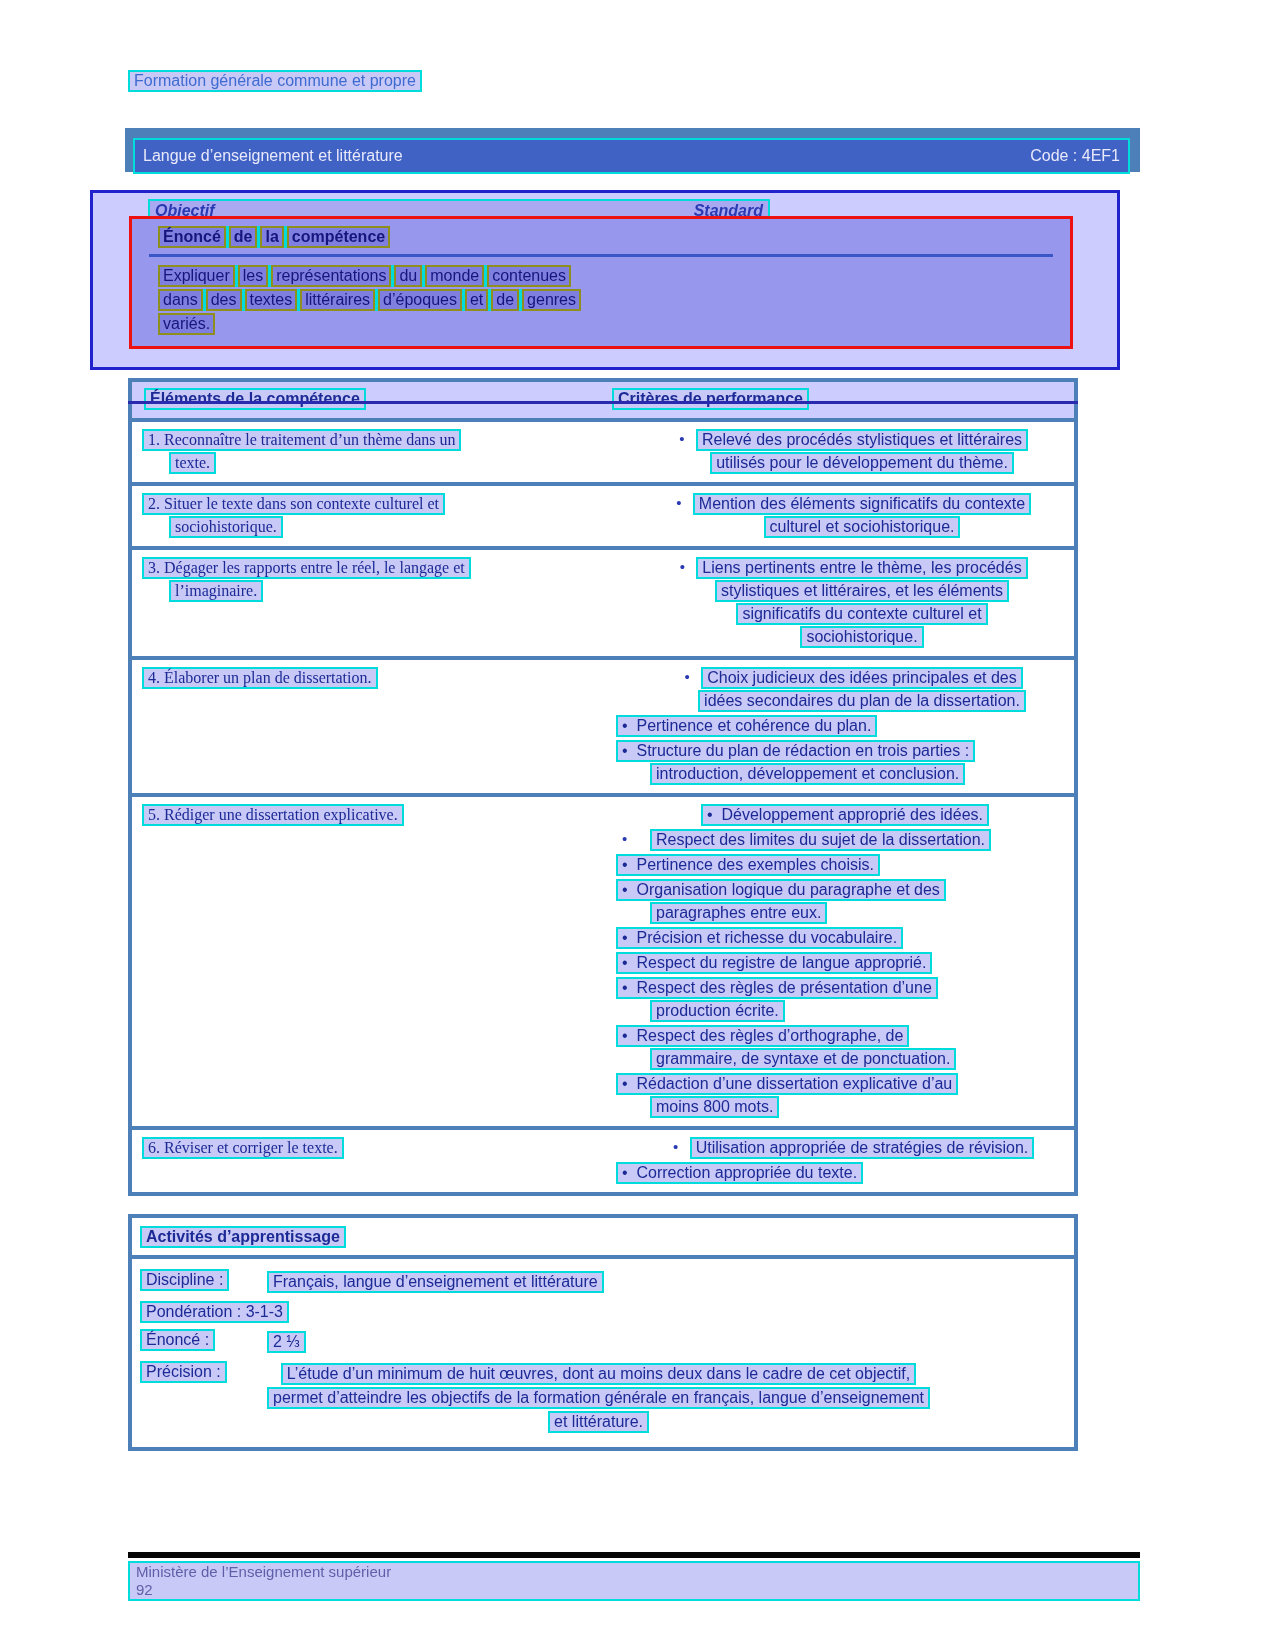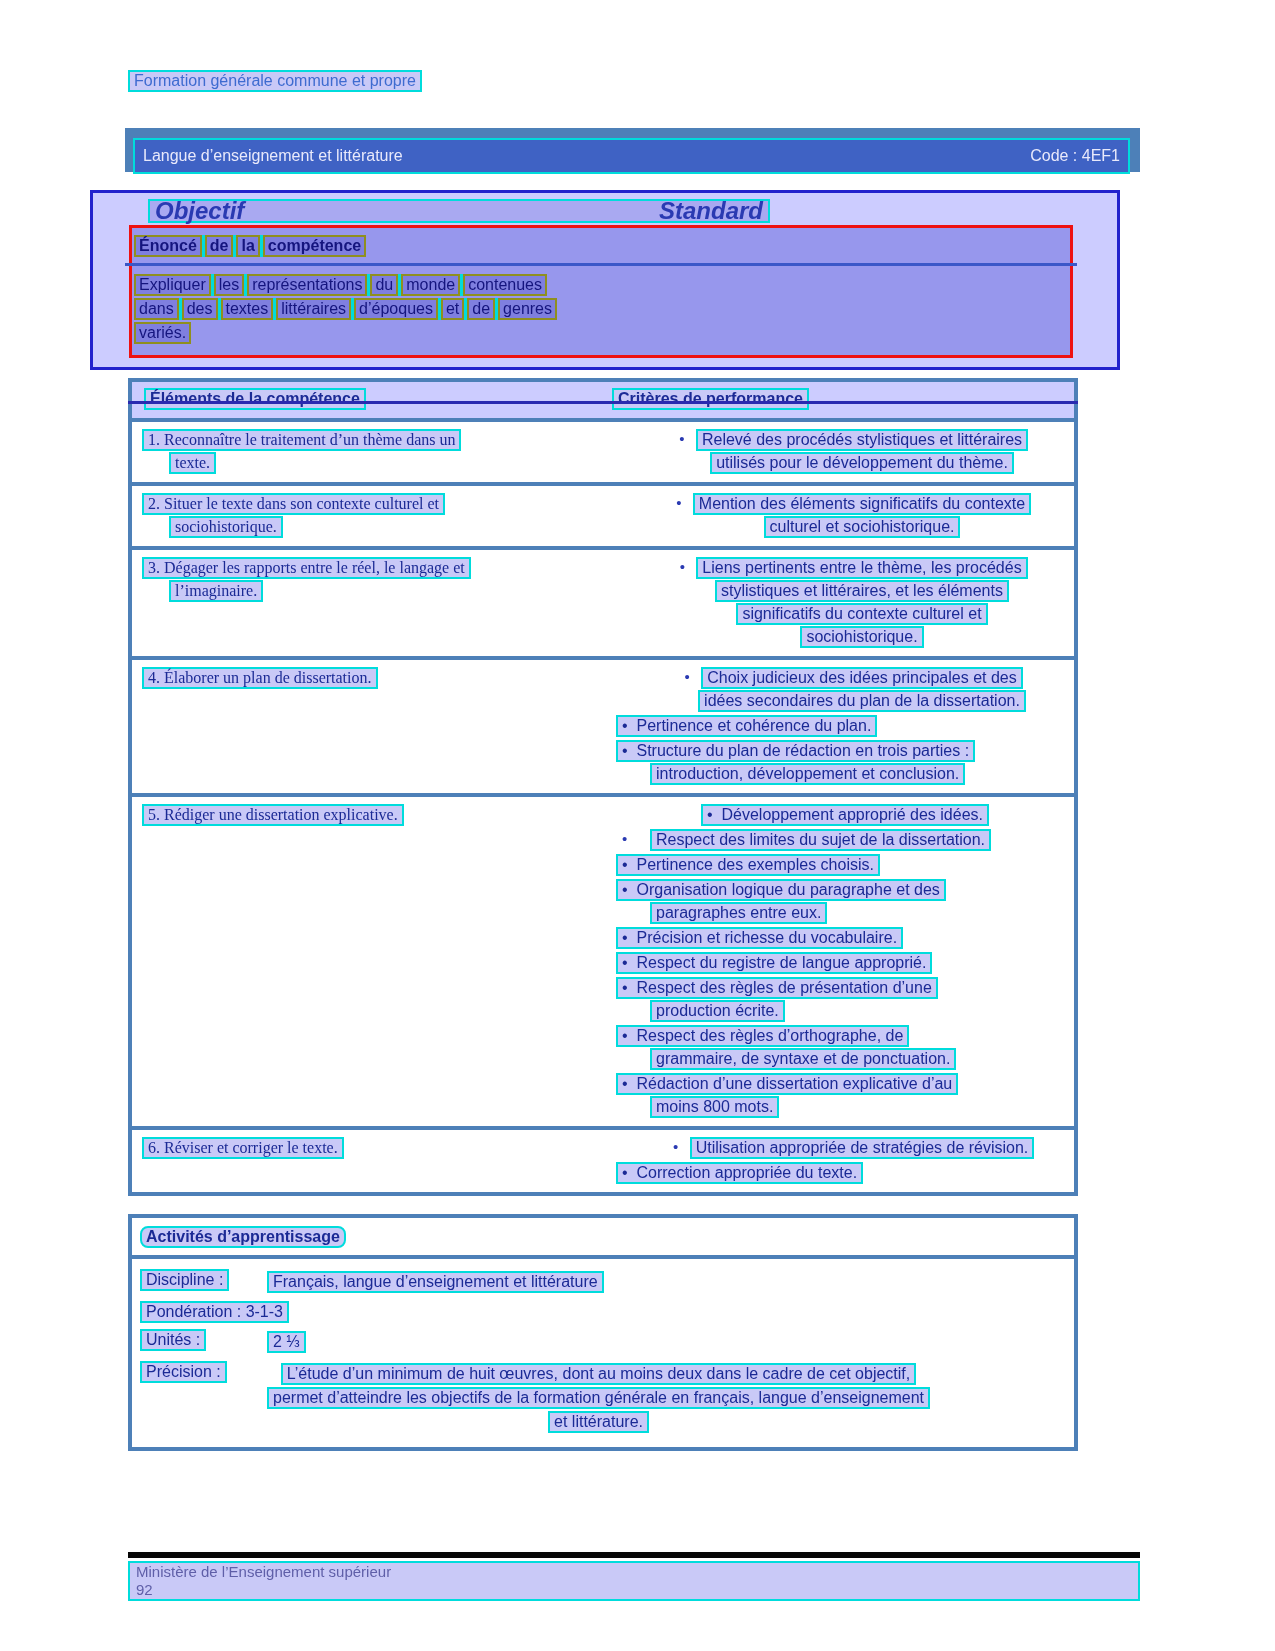--- a/index.html
+++ b/index.html
@@ -2,40 +2,40 @@
 <html style="--steel: #4d80b8; --header_blue: #3f62c4; --cyan: #00dcdc; --lavender: #ccccff; --hl_fill: #c9c9f7; --enonce_fill: #9797ed; --enonce_word_fill: #7f7fdf; --olive: #8f8f1f; --red: #ee1111; --navy_text: #1b2a95; --navy_border: #2222cc; --navy_line: #2a2ab0; --footer_text: #5f5fa8;"><head>
 <meta charset="utf-8">
 <style>
   html,body{margin:0;padding:0;background:#ffffff;}
   .page{position:relative;width:1275px;height:1651px;background:#fff;
         font-family:"Liberation Sans",sans-serif;overflow:hidden;}
 
   
   .hl{display:inline-block;background:var(--hl_fill,#c9c9f7);border:2px solid var(--cyan,#00dcdc);
       color:var(--navy_text,#1b2a95);font-size:16px;line-height:18px;padding:0 4px;white-space:nowrap;}
-  .bold{font-weight:700;border-radius:8px;}
+  .bold{font-weight:700;}
 
   .topline{position:absolute;left:128px;top:70px;color:#3e6bd0;}
 
   
   .header-bar{position:absolute;left:125px;top:128px;width:1015px;height:44px;background:var(--steel,#4d80b8);}
   .header-inner{position:absolute;left:8px;right:10px;top:10px;height:24px;background:var(--header_blue,#3f62c4);
       border:2px solid var(--cyan,#00dcdc);box-sizing:border-box;display:flex;justify-content:space-between;
       align-items:center;padding:16px 8px;color:#e9e9fb;font-size:16px;}
 
   
   .obj-box{position:absolute;left:90px;top:190px;width:1030px;height:180px;background:var(--lavender,#ccccff);
       border:3px solid var(--navy_border,#2222cc);box-sizing:border-box;}
   .hl2{position:absolute;left:55px;top:6px;width:622px;box-sizing:border-box;display:flex;
       justify-content:space-between;background:#a9a9f1;border:2px solid var(--cyan,#00dcdc);
-      color:#2a3ab2;font-style:italic;font-weight:700;font-size:24px;line-height:20px;padding:0 5px;}
-
-  
-  .red-box{position:absolute;left:36px;top:32px;width:944px;background:var(--enonce_fill,#9797ed);
-      border:3px solid var(--red,#ee1111);box-sizing:border-box;padding:7px 2px 9px;}
+      color:#2a3ab2;font-style:italic;font-weight:700;font-size:16px;line-height:20px;padding:0 5px;}
+
+  
+  .red-box{position:absolute;left:36px;top:23px;width:944px;background:var(--enonce_fill,#9797ed);
+      border:3px solid var(--red,#ee1111);box-sizing:border-box;padding:7px 26px 9px;}
   .enonce-divider{height:3px;background:#3a57c8;margin:6px -9px 8px;}
   .wordline{display:inline-flex;gap:3px;background:var(--cyan,#00dcdc);}
   .word{display:inline-block;background:#7f7fdf;border:2px solid var(--olive,#8f8f1f);color:#15157e;
       font-size:16px;line-height:18px;padding:0 3px;white-space:nowrap;}
   .enonce-title .word{font-weight:700;}
   .bodyline{margin:2px 0;}
 
   
   .content-col{position:absolute;left:128px;top:378px;width:950px;}
   .table{border:4px solid var(--steel,#4d80b8);background:#fff;}
@@ -249,21 +249,21 @@
             <div class="act-label"><span class="hl">Discipline :</span></div>
             <div class="act-val">
               <div class="line"><span class="hl">Français, langue d’enseignement et littérature</span></div>
             </div>
           </div>
           <div class="act-row">
             <div class="act-label"><span class="hl">Pondération : 3-1-3</span></div>
             <div class="act-val"></div>
           </div>
           <div class="act-row">
-            <div class="act-label"><span class="hl">Unités :</span></div>
+            <div class="act-label"><span class="hl">Énoncé :</span></div>
             <div class="act-val">
               <div class="line"><span class="hl">2 ⅓</span></div>
             </div>
           </div>
           <div class="act-row">
             <div class="act-label"><span class="hl">Précision :</span></div>
             <div class="act-val">
               <div class="line"><span class="hl">L’étude d’un minimum de huit œuvres, dont au moins deux dans le cadre de cet objectif,</span></div>
               <div class="line"><span class="hl">permet d’atteindre les objectifs de la formation générale en français, langue d’enseignement</span></div>
               <div class="line"><span class="hl">et littérature.</span></div>

